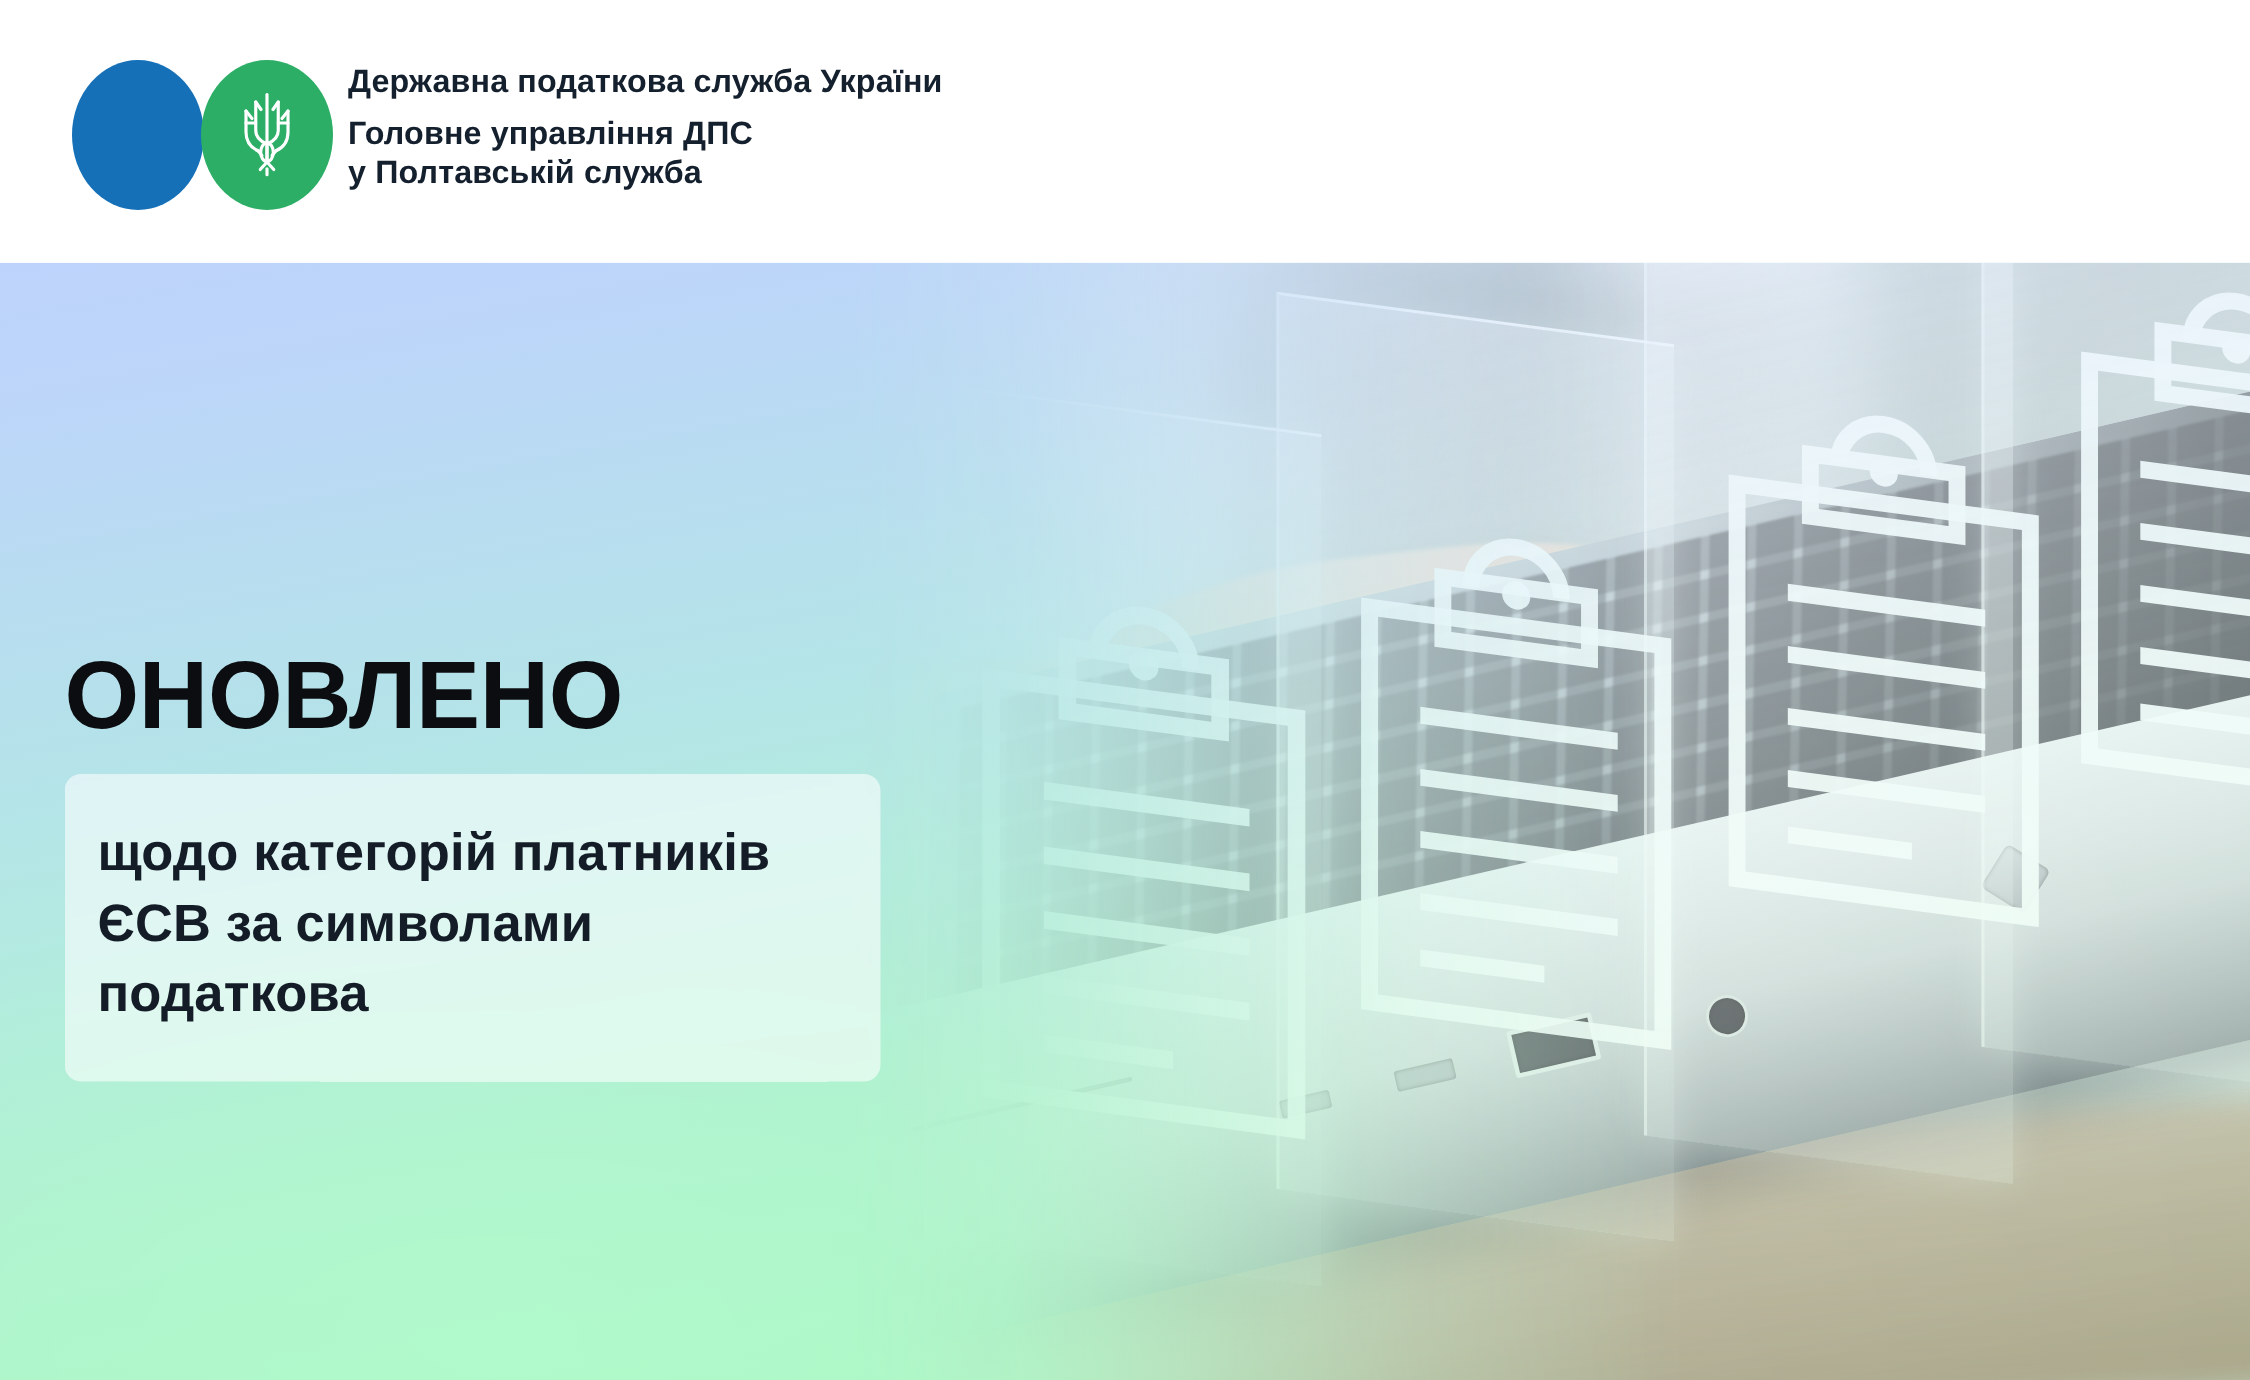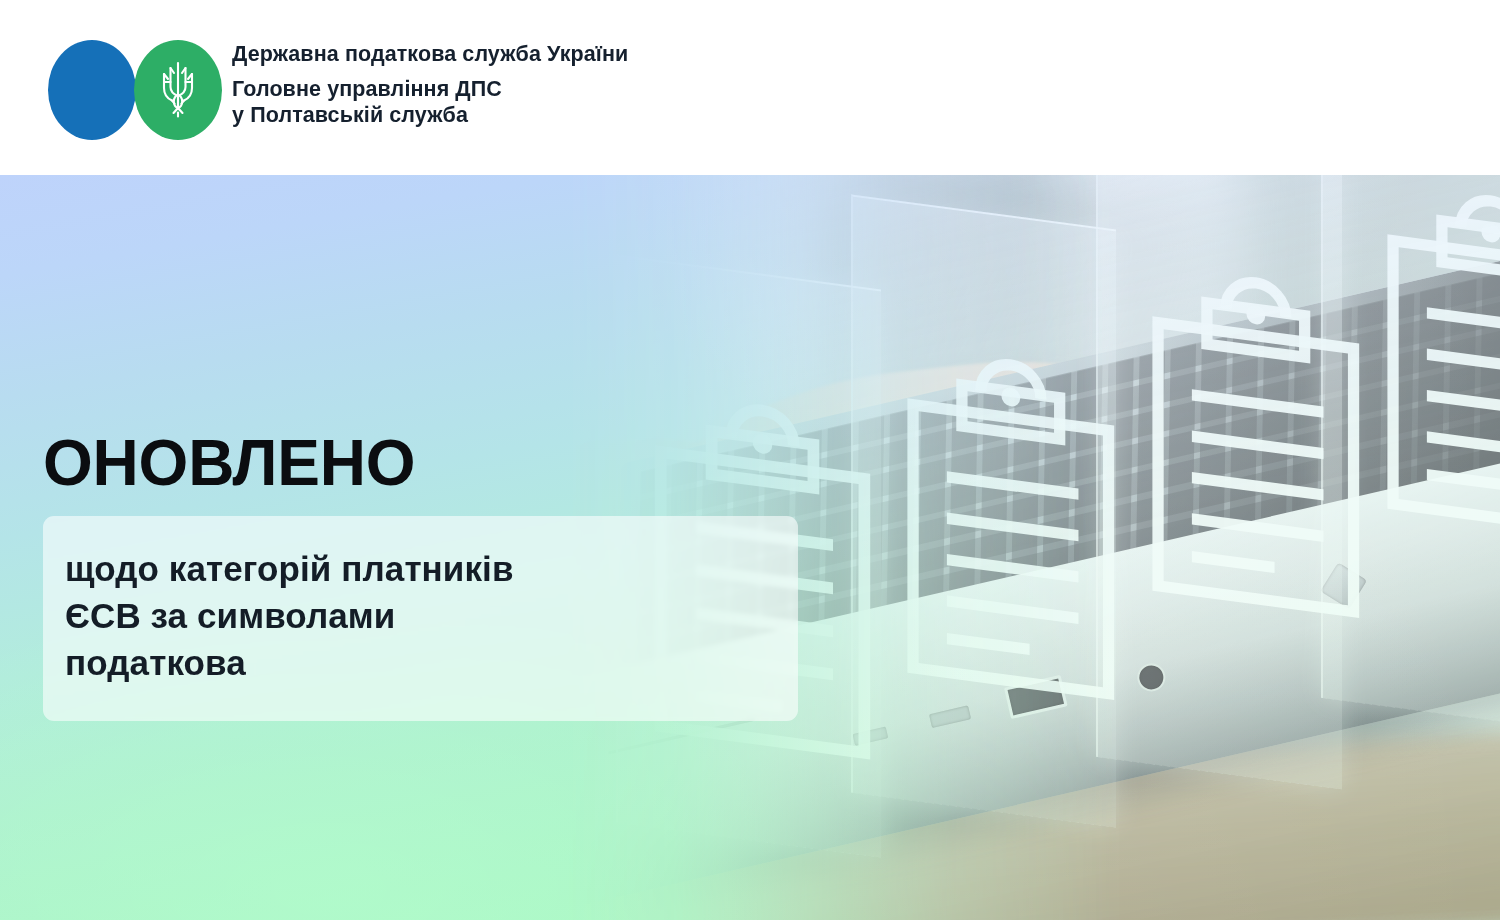--- a/index.html
+++ b/index.html
@@ -347,21 +347,21 @@
     font-size: 64px;
     font-weight: 700;
     line-height: 1.07;
     letter-spacing: -0.2px;
     text-transform: uppercase;
   }
   .headline .hl-line { display: block; }
 
   .subtitle-box {
     margin-top: 19px;
-    width: 755px;
+    width: 544px;
     box-sizing: border-box;
     padding: 30px 28px 34px 22px;
     border-radius: 11px;
     background: rgba(255,255,255,0.58);
     backdrop-filter: blur(2px);
   }
   .subtitle {
     margin: 0;
     color: #141d27;
     font-size: 35px;

